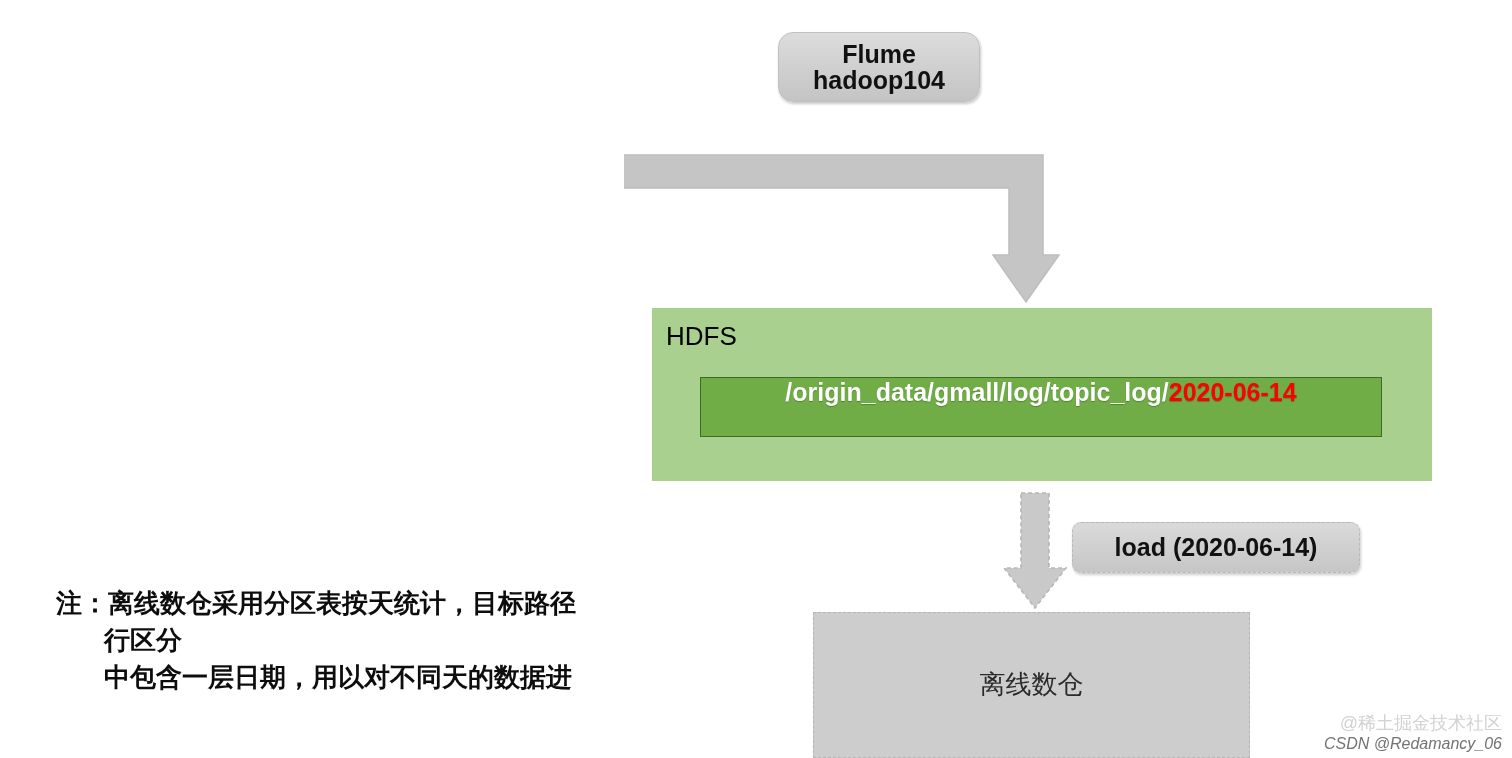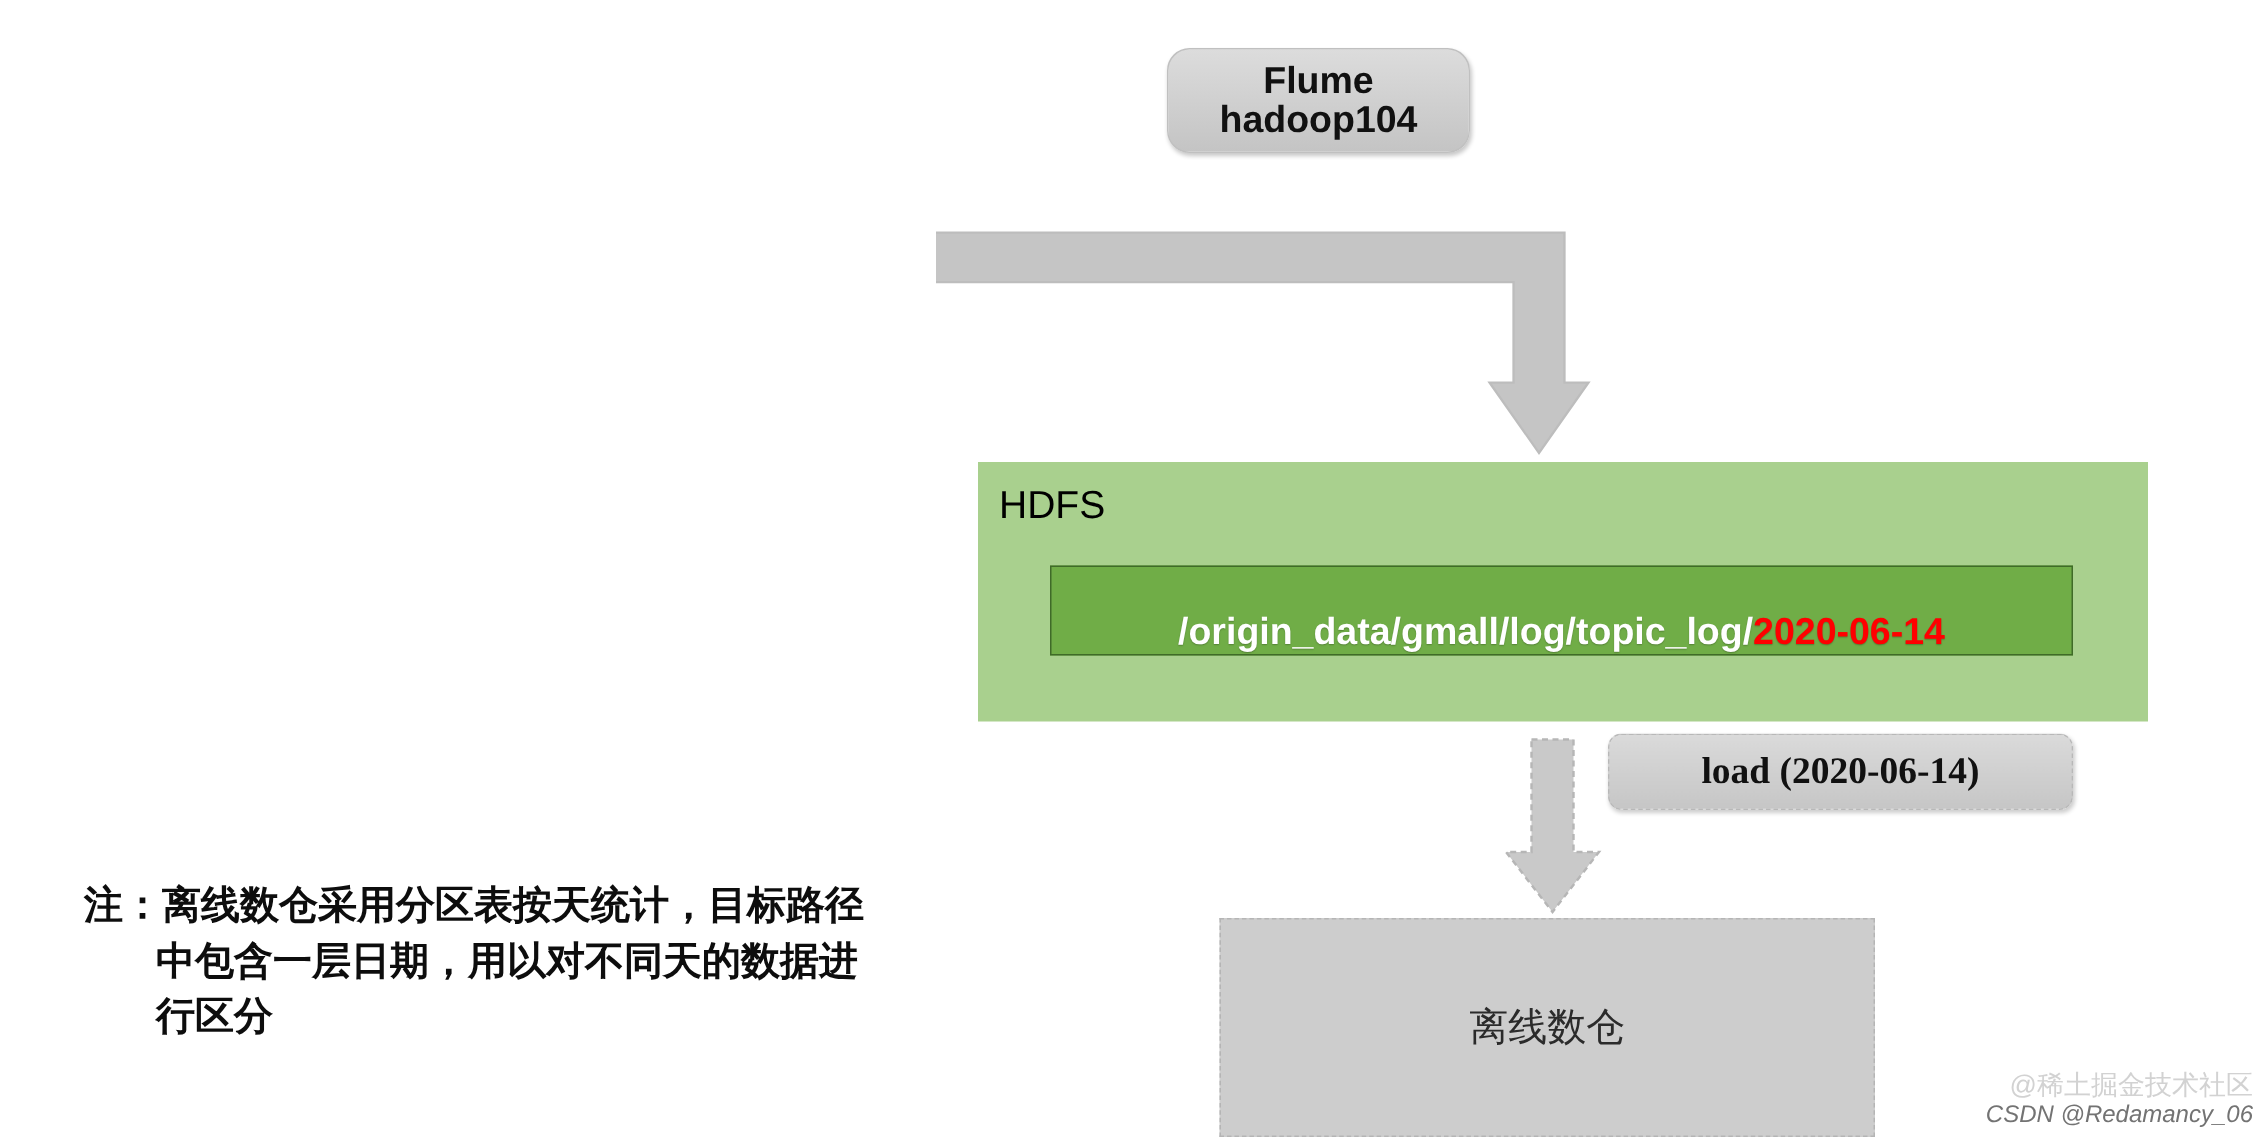--- a/index.html
+++ b/index.html
@@ -114,21 +114,21 @@
   }
   .hdfs-path-box {
     position: absolute;
     left: 48px;
     top: 69px;
     width: 682px;
     height: 60px;
     background: #70ad47;
     border: 1.5px solid #3f6b28;
     display: flex;
-    align-items: flex-end;
+    align-items: flex-start;
     justify-content: center;
     box-sizing: border-box;
   }
   .hdfs-path-text {
     font-size: 25px;
     font-weight: bold;
     color: #ffffff;
     white-space: nowrap;
     text-shadow: 0 1px 1px rgba(0,0,0,0.25);
   }
@@ -142,32 +142,31 @@
     left: 1000px;
     top: 490px;
     width: 70px;
     height: 122px;
   }
 
   
   .load-box {
     position: absolute;
     left: 1072px;
-    top: 489px;
-    width: 310px;
+    top: 522px;
+    width: 288px;
     height: 51px;
     border-radius: 9px;
     background: linear-gradient(180deg, #dadada 0%, #d0d0d0 50%, #c6c6c6 100%);
     border: 1.5px dashed #b8b8b8;
     box-shadow: 1px 2px 3px rgba(0,0,0,0.2);
     display: flex;
     align-items: center;
     justify-content: center;
     box-sizing: border-box;
-    font-family: Liberation Serif, serif;
   }
   .load-text {
     font-size: 25px;
     font-weight: bold;
     color: #111111;
     white-space: nowrap;
   }
 
   
   .dw-box {
@@ -253,22 +252,22 @@
   <div class="load-box">
     <span class="load-text">load (2020-06-14)</span>
   </div>
 
   <div class="dw-box">
     <span class="dw-line">离线数仓</span>
   </div>
 
   <div class="note">
     <span class="note-line">注：离线数仓采用分区表按天统计，目标路径</span>
+    <span class="note-line indent">行区分</span>
     <span class="note-line indent">中包含一层日期，用以对不同天的数据进</span>
-    <span class="note-line indent">行区分</span>
   </div>
 
   <div class="watermark">
     <div class="wm-line1">@稀土掘金技术社区</div>
     <div class="wm-line2">CSDN @Redamancy_06</div>
   </div>
 
 </div>
 
 </body></html>

